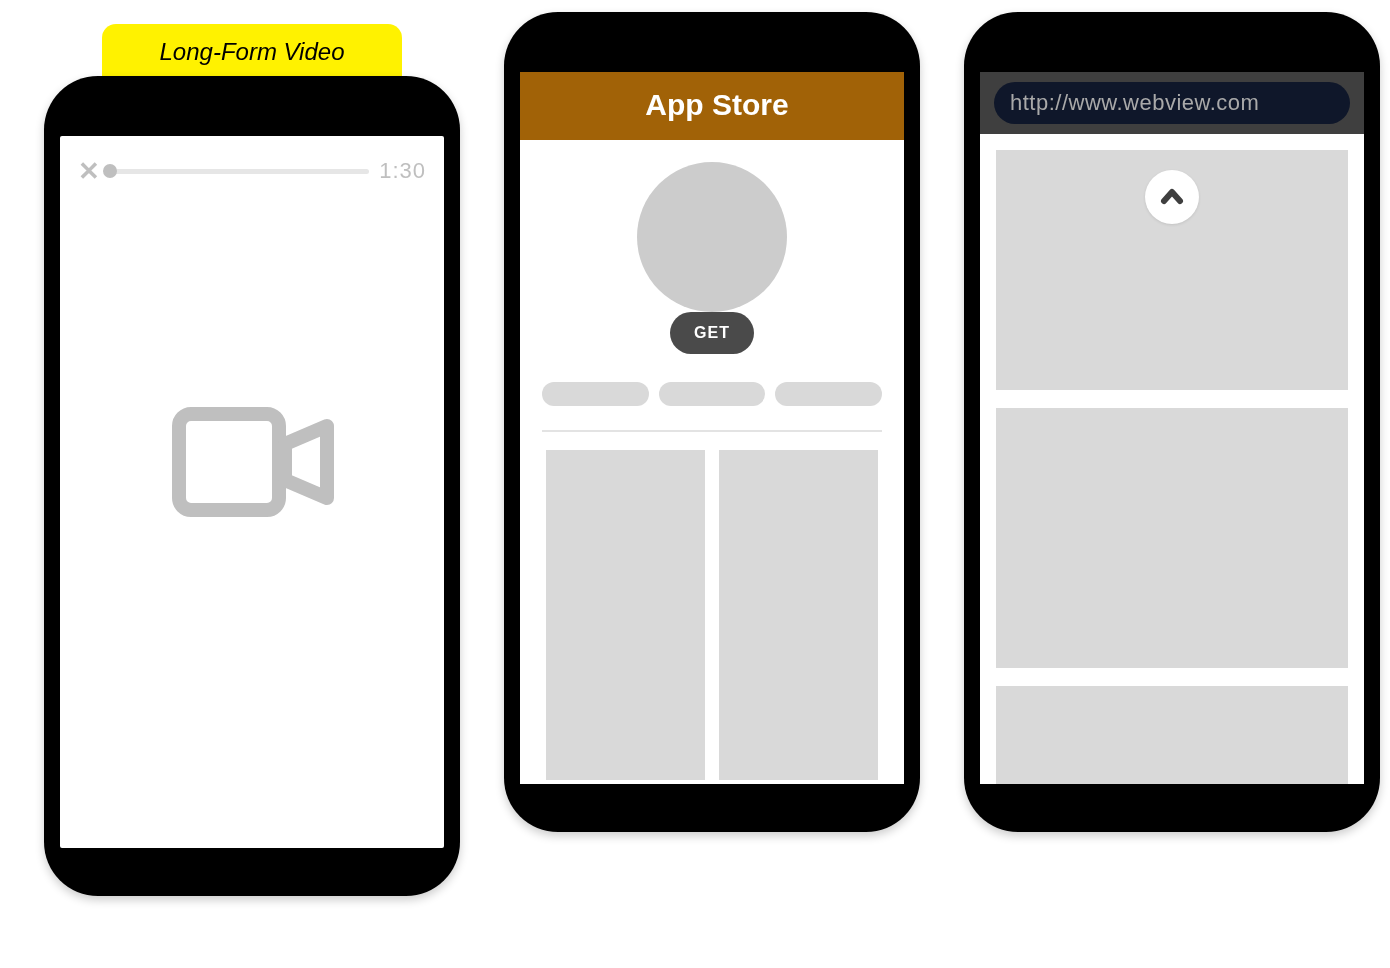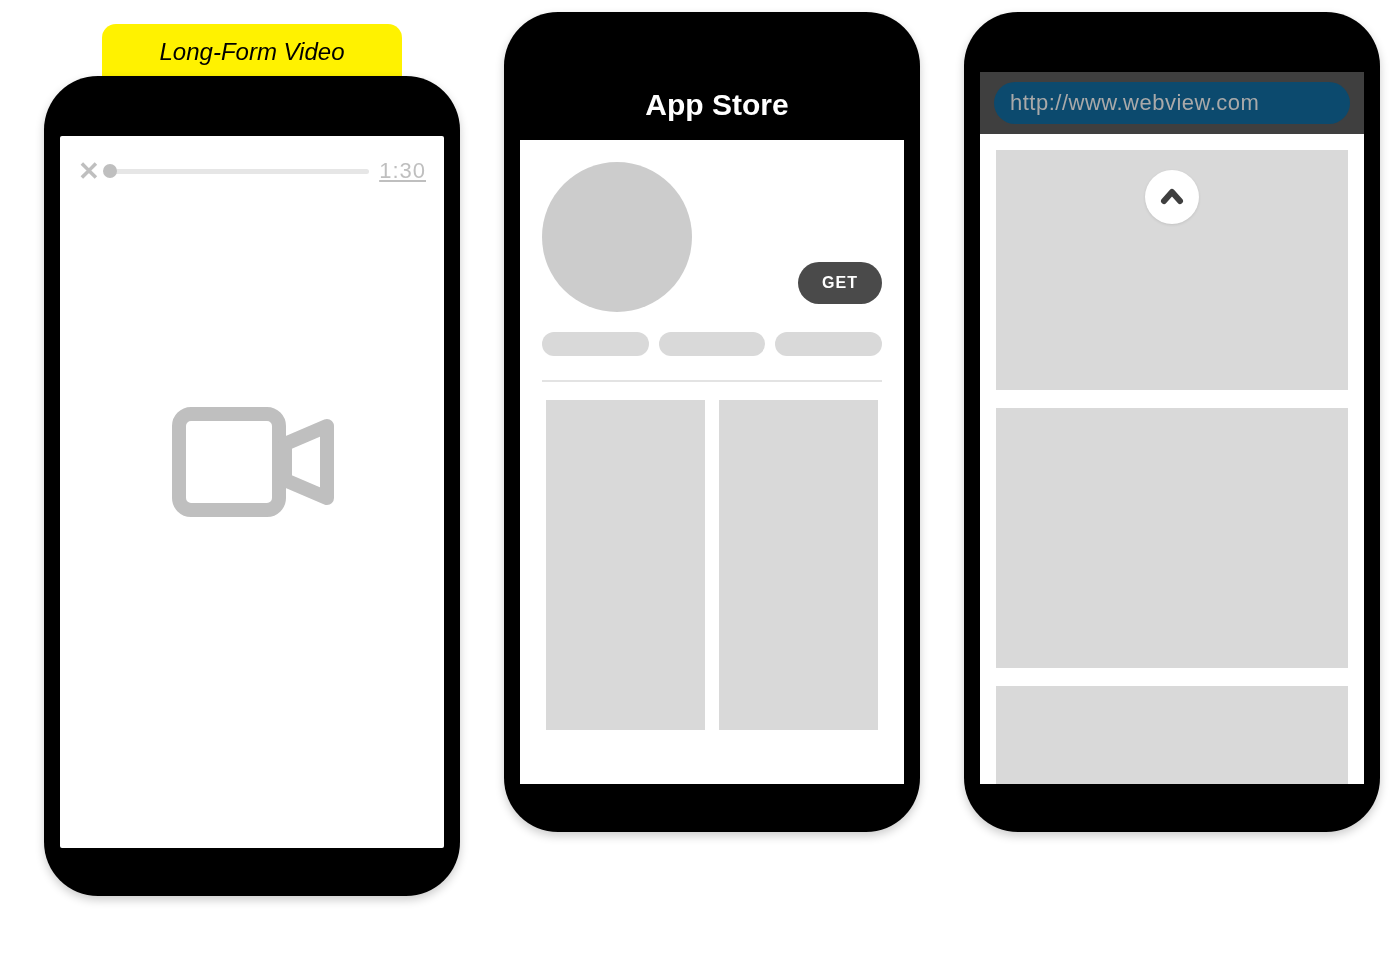--- a/index.html
+++ b/index.html
@@ -90,46 +90,46 @@
       transform: translate(-50%, -50%);
       width: 14px;
       height: 14px;
       background: #bfbfbf;
       border-radius: 50%;
     }
     .video-time {
       color: #bfbfbf;
       font-size: 22px;
       letter-spacing: 1px;
-      text-decoration: underline;
     }
     .video-icon-wrap {
       position: absolute;
       top: 46%;
       left: 50%;
       transform: translate(-50%, -50%);
     }
 
     
     .appstore-header {
-      background: #000000;
+      background: #a16207;
       color: #ffffff;
       text-align: center;
       font-size: 30px;
       font-weight: 700;
       padding: 16px 0 18px 10px;
     }
     .app-body {
       padding: 22px 22px 0 22px;
     }
     .app-top-row {
       display: flex;
-      align-items: flex-end;
+      align-items: center;
       justify-content: space-between;
       margin-bottom: 20px;
+      flex-direction: column;
     }
     .app-icon-circle {
       width: 150px;
       height: 150px;
       border-radius: 50%;
       background: #cccccc;
     }
     .get-button {
       background: #4a4a4a;
       color: #ffffff;
@@ -164,21 +164,21 @@
       height: 330px;
       background: #d9d9d9;
     }
 
     
     .web-header {
       background: #3f3f3f;
       padding: 10px 14px;
     }
     .url-bar {
-      background: #0c4a6e;
+      background: #0f172a;
       border-radius: 22px;
       padding: 8px 16px;
       color: #a9a9a9;
       font-size: 22px;
       font-weight: 300;
       letter-spacing: 0.5px;
     }
     .web-body {
       padding: 16px 16px 0 16px;
       display: flex;

